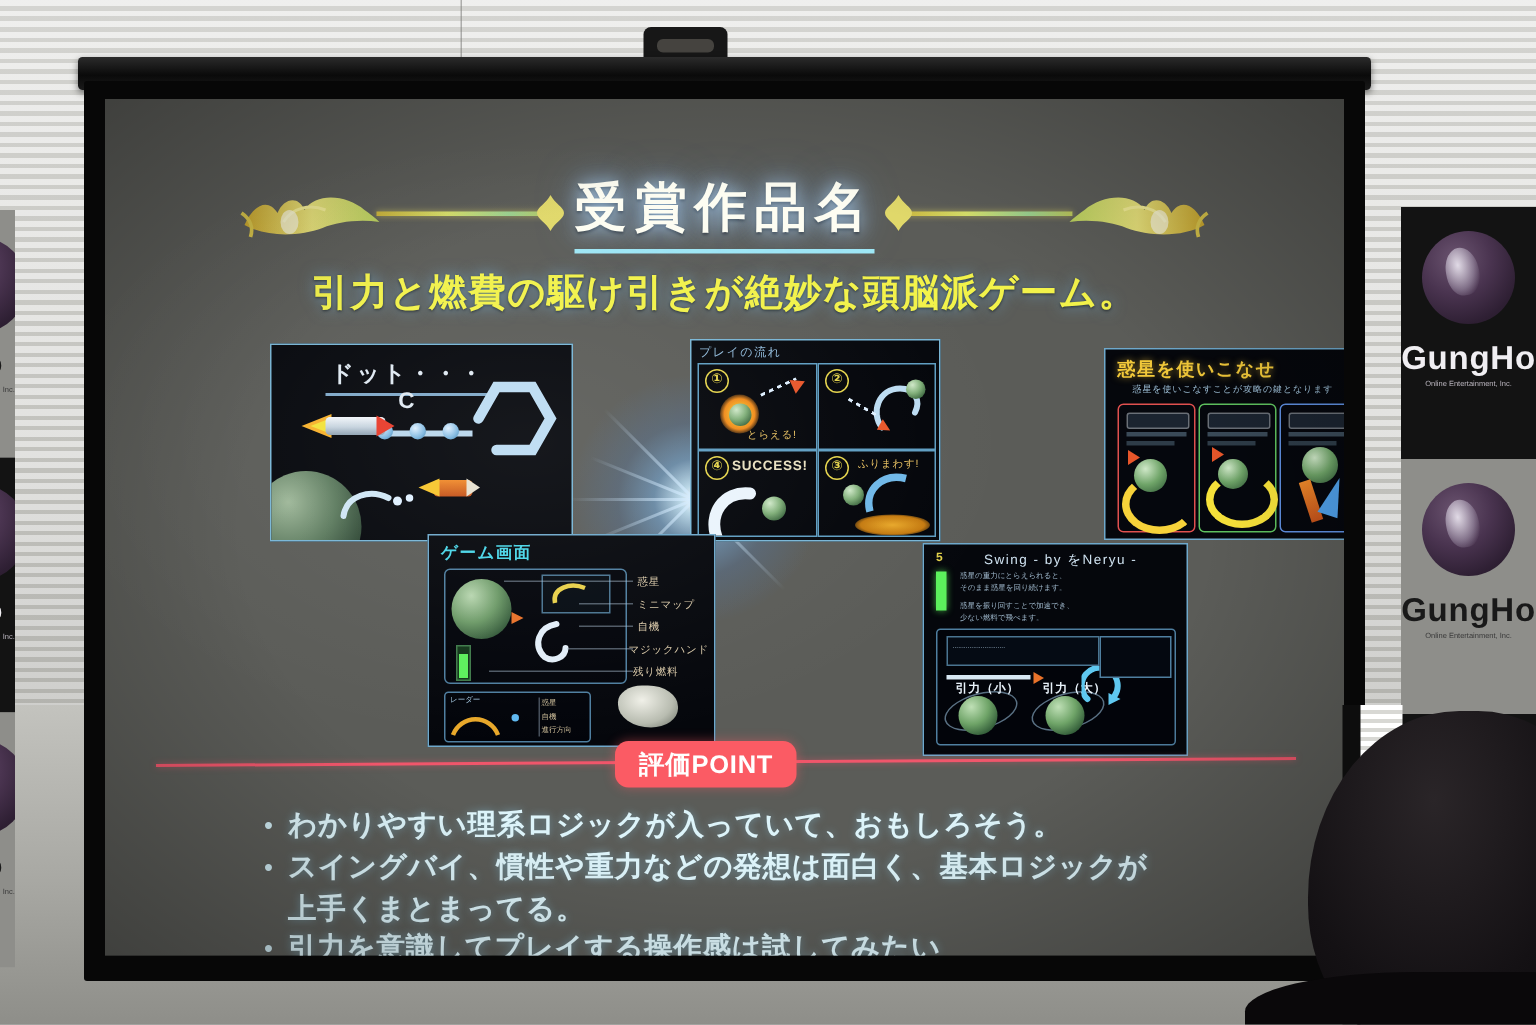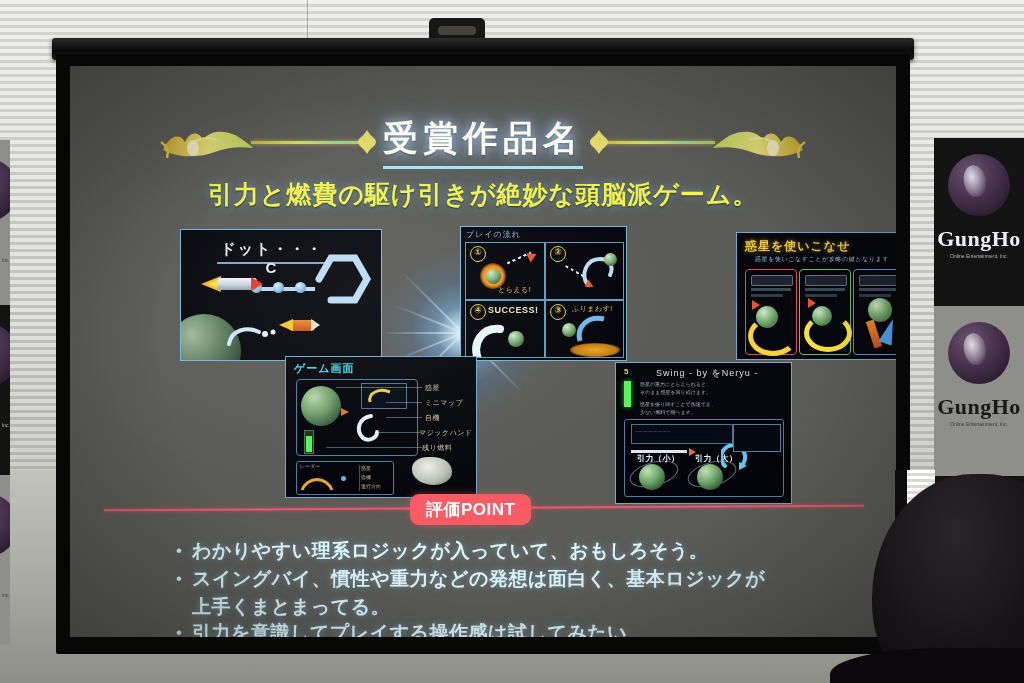--- a/index.html
+++ b/index.html
@@ -41,21 +41,21 @@
     background:radial-gradient(circle at 36% 30%,#6b5470 0%,#4a3450 40%,#2e1f33 75%,#241827 100%);
   }
   .gh-logo::after{
     content:"";position:absolute;left:26%;top:18%;width:36%;height:52%;
     border-radius:50% 50% 45% 45%;
     background:radial-gradient(ellipse at 40% 35%,rgba(235,230,240,.92),rgba(190,180,200,.45) 55%,rgba(120,105,130,0) 80%);
     transform:rotate(-12deg);
   }
   .gh-word{
     position:absolute;width:100%;text-align:center;
-    font-weight:bold;letter-spacing:.5px;line-height:1;font-family:Liberation Serif, serif;
+    font-weight:bold;letter-spacing:.5px;line-height:1;
   }
   .gh-sub{position:absolute;width:100%;text-align:center;line-height:1;}
   .banner-panel.dark .gh-word{color:#f0eef2;}
   .banner-panel.dark .gh-sub{color:#b9b4bd;}
   .banner-panel.light .gh-word{color:#191919;}
   .banner-panel.light .gh-sub{color:#3a3a3a;}
 
   #banner-left{left:-48px;top:140px;width:58px;height:505px;}
   #banner-right{left:934px;top:138px;width:90px;height:508px;}
 

